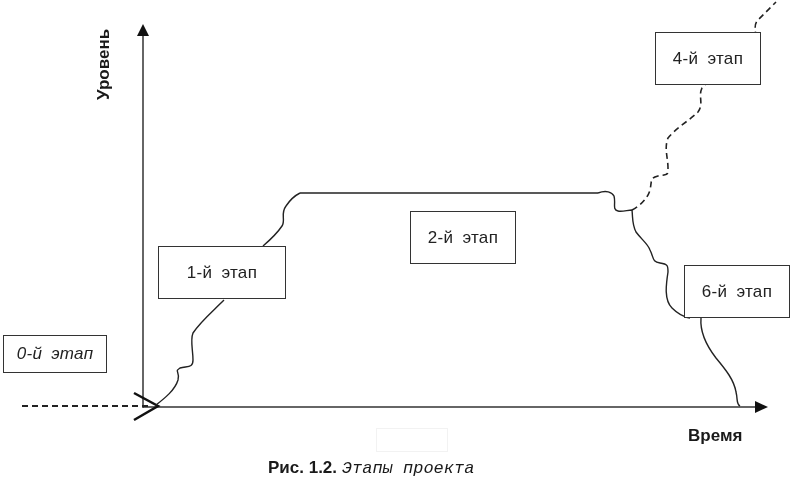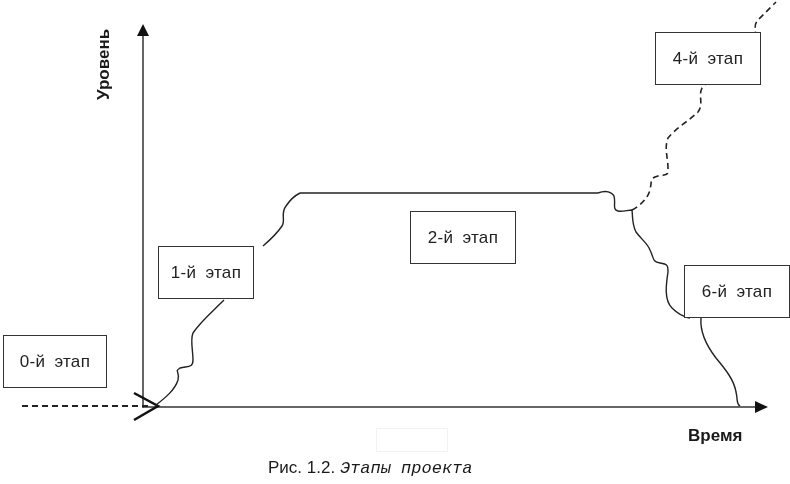--- a/index.html
+++ b/index.html
@@ -6,21 +6,21 @@
     body { width: 790px; height: 484px; position: relative; overflow: hidden;
            font-family: "Liberation Sans", sans-serif; color: #1a1a1a; }
     svg.diagram { position: absolute; left: 0; top: 0; }
     .stage-box { position: absolute; border: 1.5px solid #333; background: #fff;
                  box-sizing: border-box; display: flex; align-items: center; justify-content: center;
                  font-size: 17px; color: #222; letter-spacing: 0.3px; word-spacing: 4px; }
     .axis-label { position: absolute; font-weight: bold; font-size: 17px; color: #1a1a1a; }
     .y-label { left: 94px; top: 100px; transform-origin: left top; transform: rotate(-90deg); }
     .x-label { left: 688px; top: 426px; }
     .caption { position: absolute; left: 268px; top: 458px; font-size: 17px; color: #1a1a1a; }
-    .caption b { font-weight: normal; }
+    .caption b { font-weight: bold; }
     .caption i { font-style: italic; font-family: Liberation Mono, monospace; }
     .ghost-box { position: absolute; left: 376px; top: 428px; width: 72px; height: 24px;
                  border: 1px solid #f2f2f2; box-sizing: border-box; }
   </style>
 </head>
 <body>
 
 <svg class="diagram" width="790" height="484" viewBox="0 0 790 484">
 
   <g>
@@ -44,24 +44,24 @@
 
   <line x1="300" y1="193" x2="598" y2="193" stroke="#222" stroke-width="1.4"></line>
 
   <path d="M598,193 C606,190 612,192 614,196 C616,203 612,210 618,211 C622,212 628,210 632,210 C633,220 632,224 636,232 C642,240 648,244 650,250 C654,258 652,262 660,263 C668,264 668,266 668,272 C666,285 664,300 672,308 C678,314 683,317 690,318" fill="none" stroke="#222" stroke-width="1.4"></path>
 
   <path d="M701,318 C700,330 706,345 716,358 C726,370 734,380 736,392 C738,400 736,404 740,406" fill="none" stroke="#222" stroke-width="1.4"></path>
 
   <path d="M632,210 C640,206 648,198 650,190 C652,180 650,178 658,176 C668,174 668,176 668,168 C668,158 664,148 668,138 C676,128 690,120 698,112 C704,104 698,96 702,88 C710,80 716,74 719,70 C728,60 738,52 754,42 C758,34 752,26 758,20 C764,14 770,8 776,2" fill="none" stroke="#222" stroke-width="1.6" stroke-dasharray="6,4"></path>
 </svg>
 
-<div class="stage-box" style="left:3px; top:335px; width:104px; height:53px;">
+<div class="stage-box" style="left:3px; top:335px; width:104px; height:38px;font-style:italic;">
   <span>0-й  этап</span>
 </div>
-<div class="stage-box" style="left:158px; top:246px; width:96px; height:53px;">
+<div class="stage-box" style="left:158px; top:246px; width:128px; height:53px;">
   <span>1-й  этап</span>
 </div>
 <div class="stage-box" style="left:386px; top:211px; width:106px; height:53px;margin-left:24px;">
   <span>2-й  этап</span>
 </div>
 <div class="stage-box" style="left:684px; top:265px; width:106px; height:53px;">
   <span>6-й  этап</span>
 </div>
 <div class="stage-box" style="left:614px; top:32px; width:106px; height:53px;margin-left:41px;">
   <span>4-й  этап</span>

